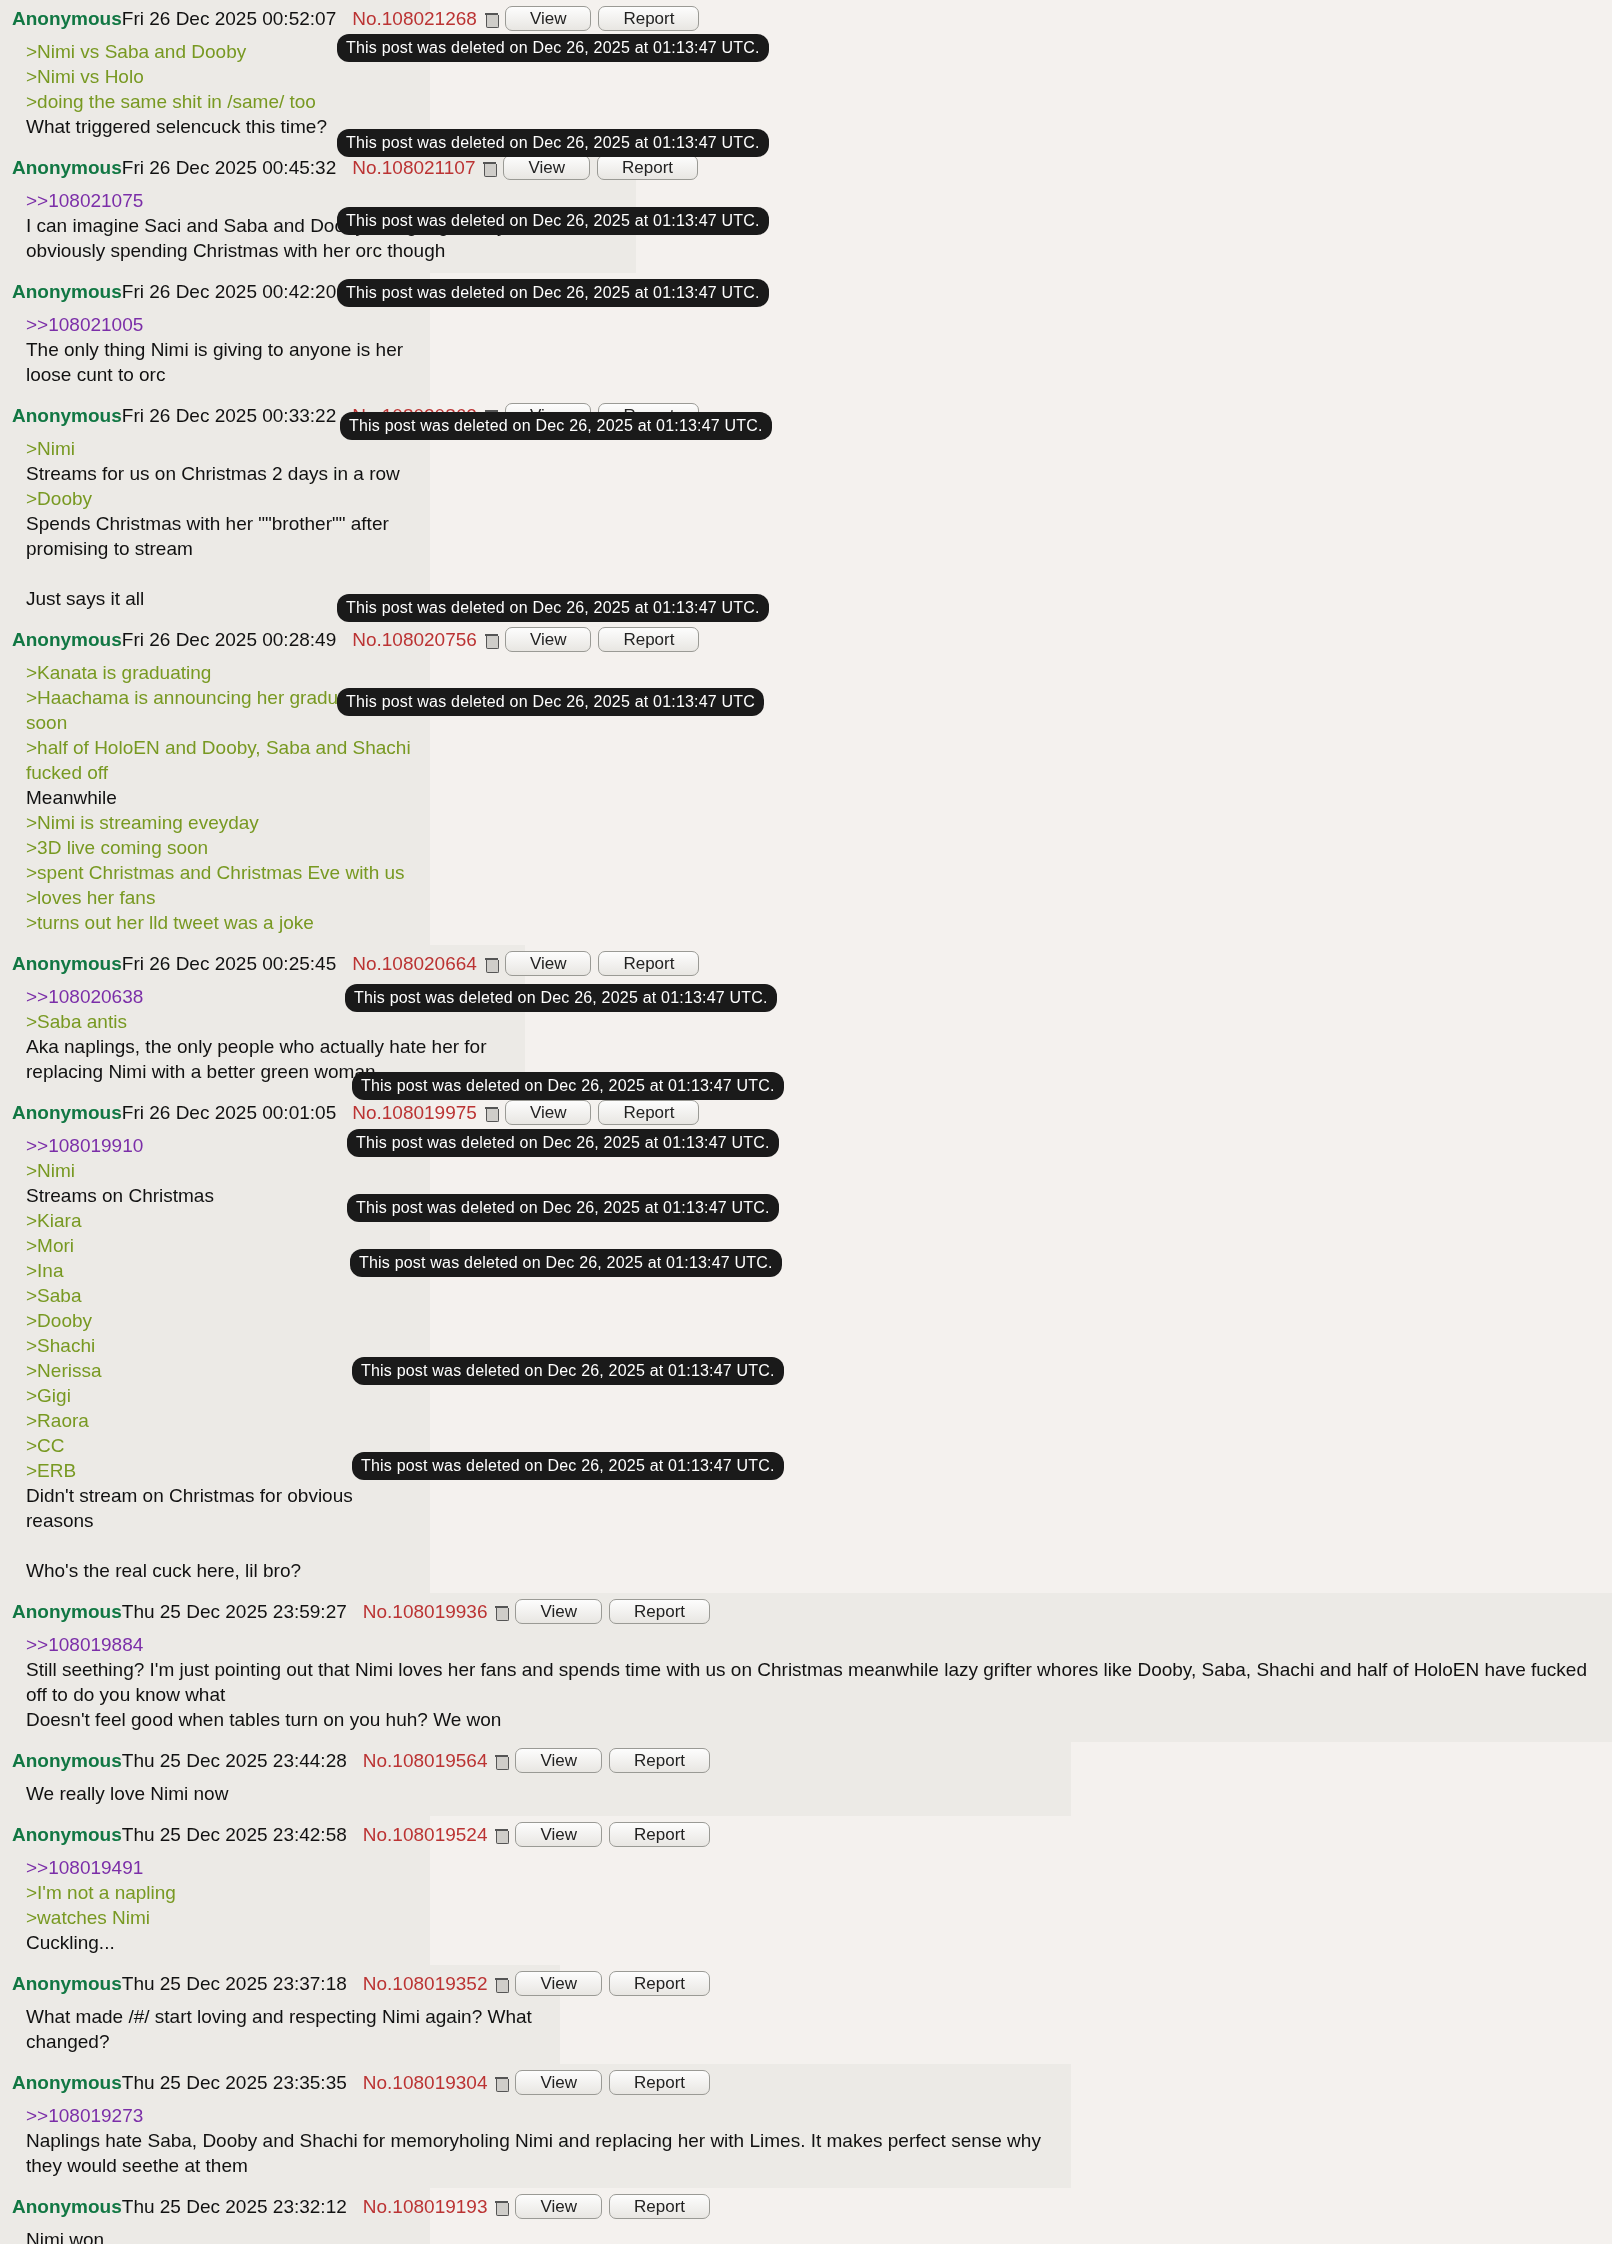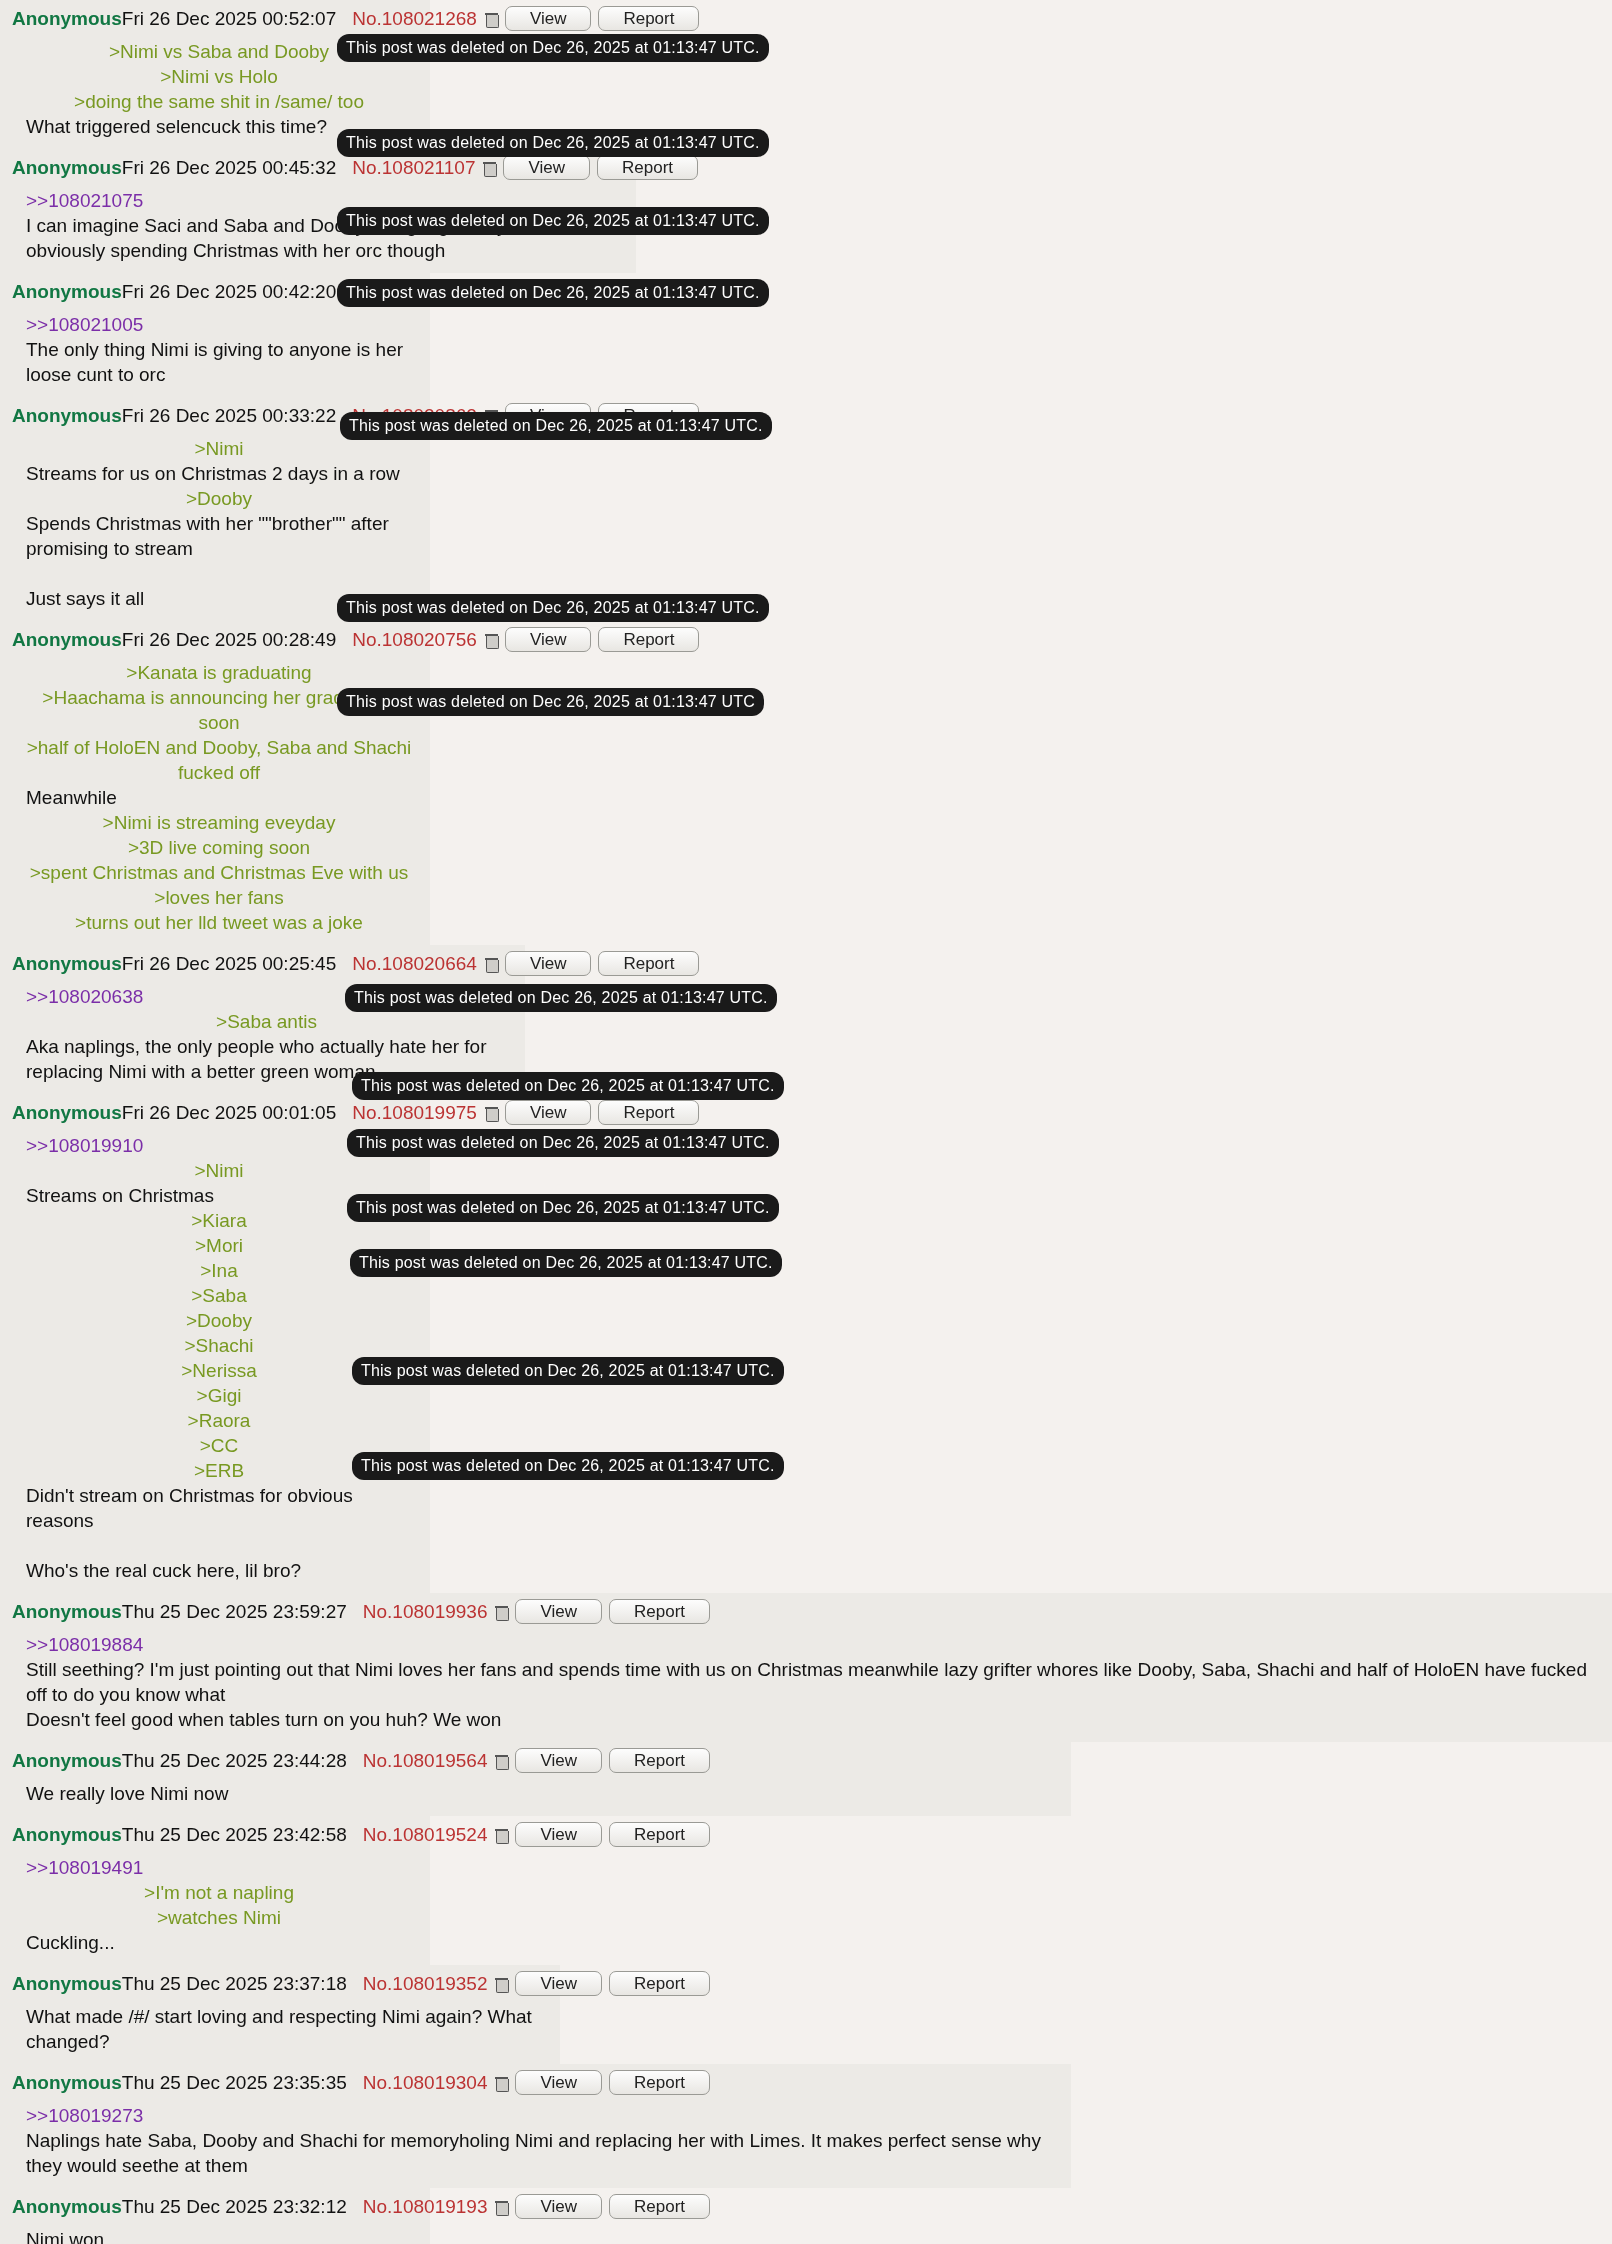--- a/index.html
+++ b/index.html
@@ -98,21 +98,20 @@
   }
   .post-body {
     font-size: 19px;
     line-height: 25px;
     color: #111;
     padding: 6px 10px 2px 18px;
     white-space: pre-wrap;
   }
   .quote {
     color: #789922;
-    text-align: center;
   }
   .backlink {
     color: #7b2ea8;
   }
   .deleted-banner {
     position: absolute;
     background: #1a1a1a;
     color: #ffffff;
     font-size: 16px;
     line-height: 18px;

